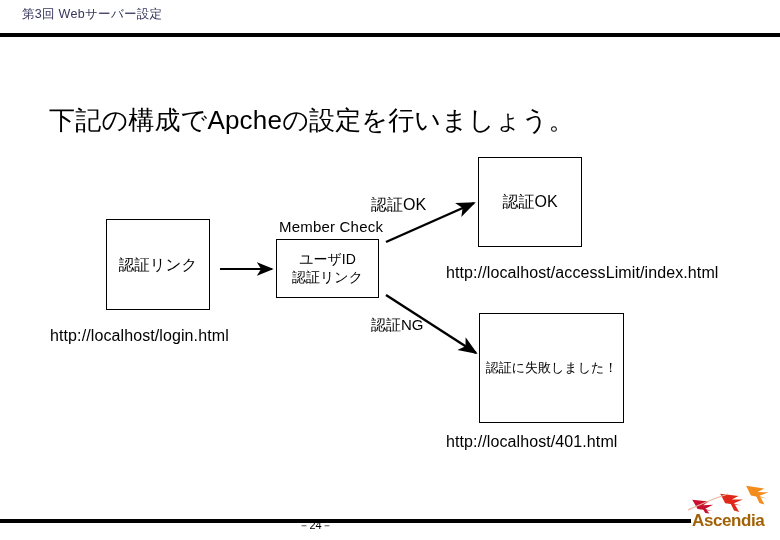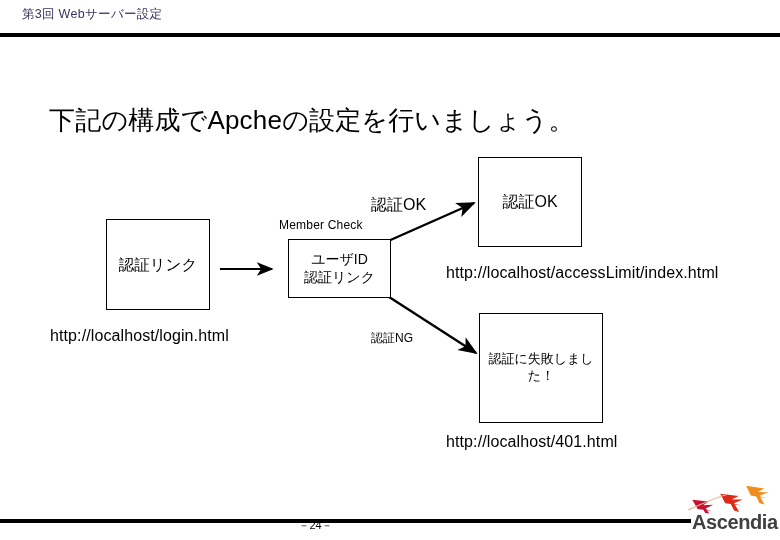--- a/index.html
+++ b/index.html
@@ -69,32 +69,32 @@
     border: 1.6px solid #000000;
     box-sizing: border-box;
     background: #ffffff;
     display: flex;
     align-items: center;
     justify-content: center;
     text-align: center;
     line-height: 1.28;
   }
   #box-auth-link   { left: 106px; top: 219px; width: 104px; height: 91px; font-size: 15.5px; }
-  #box-member      { left: 276px; top: 239px; width: 103px; height: 59px; font-size: 14px; margin-left: 12px; }
+  #box-member      { left: 276px; top: 239px; width: 103px; height: 59px; font-size: 14px; }
   #box-auth-ok     { left: 478px; top: 157px; width: 104px; height: 90px; font-size: 16px; }
-  #box-auth-fail   { left: 479px; top: 313px; width: 124px; height: 110px; font-size: 13px; }
+  #box-auth-fail   { left: 479px; top: 313px; width: 145px; height: 110px; font-size: 13px; }
 
   .dlabel {
     position: absolute;
     white-space: nowrap;
     color: #000000;
   }
-  #label-member-check { left: 279px; top: 218px; font-size: 12px; letter-spacing: 0.2px; }
+  #label-member-check { left: 279px; top: 218px; font-size: 15px; letter-spacing: 0.2px; }
   #label-auth-ok-arrow{ left: 371px; top: 195px; font-size: 16px; }
-  #label-auth-ng-arrow{ left: 371px; top: 330px; font-size: 12px; }
+  #label-auth-ng-arrow{ left: 371px; top: 316px; font-size: 15px; }
 
   .url {
     position: absolute;
     white-space: nowrap;
     font-size: 16px;
     color: #000000;
     letter-spacing: 0.1px;
   }
   #url-login  { left: 50px;  top: 327px; }
   #url-access { left: 446px; top: 264px; }
@@ -118,24 +118,24 @@
     color: #000000;
   }
   .logo {
     position: absolute;
     left: 688px; top: 484px;
     width: 92px; height: 52px;
   }
   .logo-text {
     position: absolute;
     left: 692px; top: 511px;
-    font-size: 20px;
+    font-size: 17px;
     font-weight: bold;
     letter-spacing: -0.4px;
-    color: #404040;
+    color: #a16207;
     font-family: "Liberation Sans", "DejaVu Sans", sans-serif;
   }
 </style>
 </head>
 <body>
 
 <div class="slide">
 
   <div class="header-text">第3回 Webサーバー設定</div>
   <div class="rule-top"></div>

